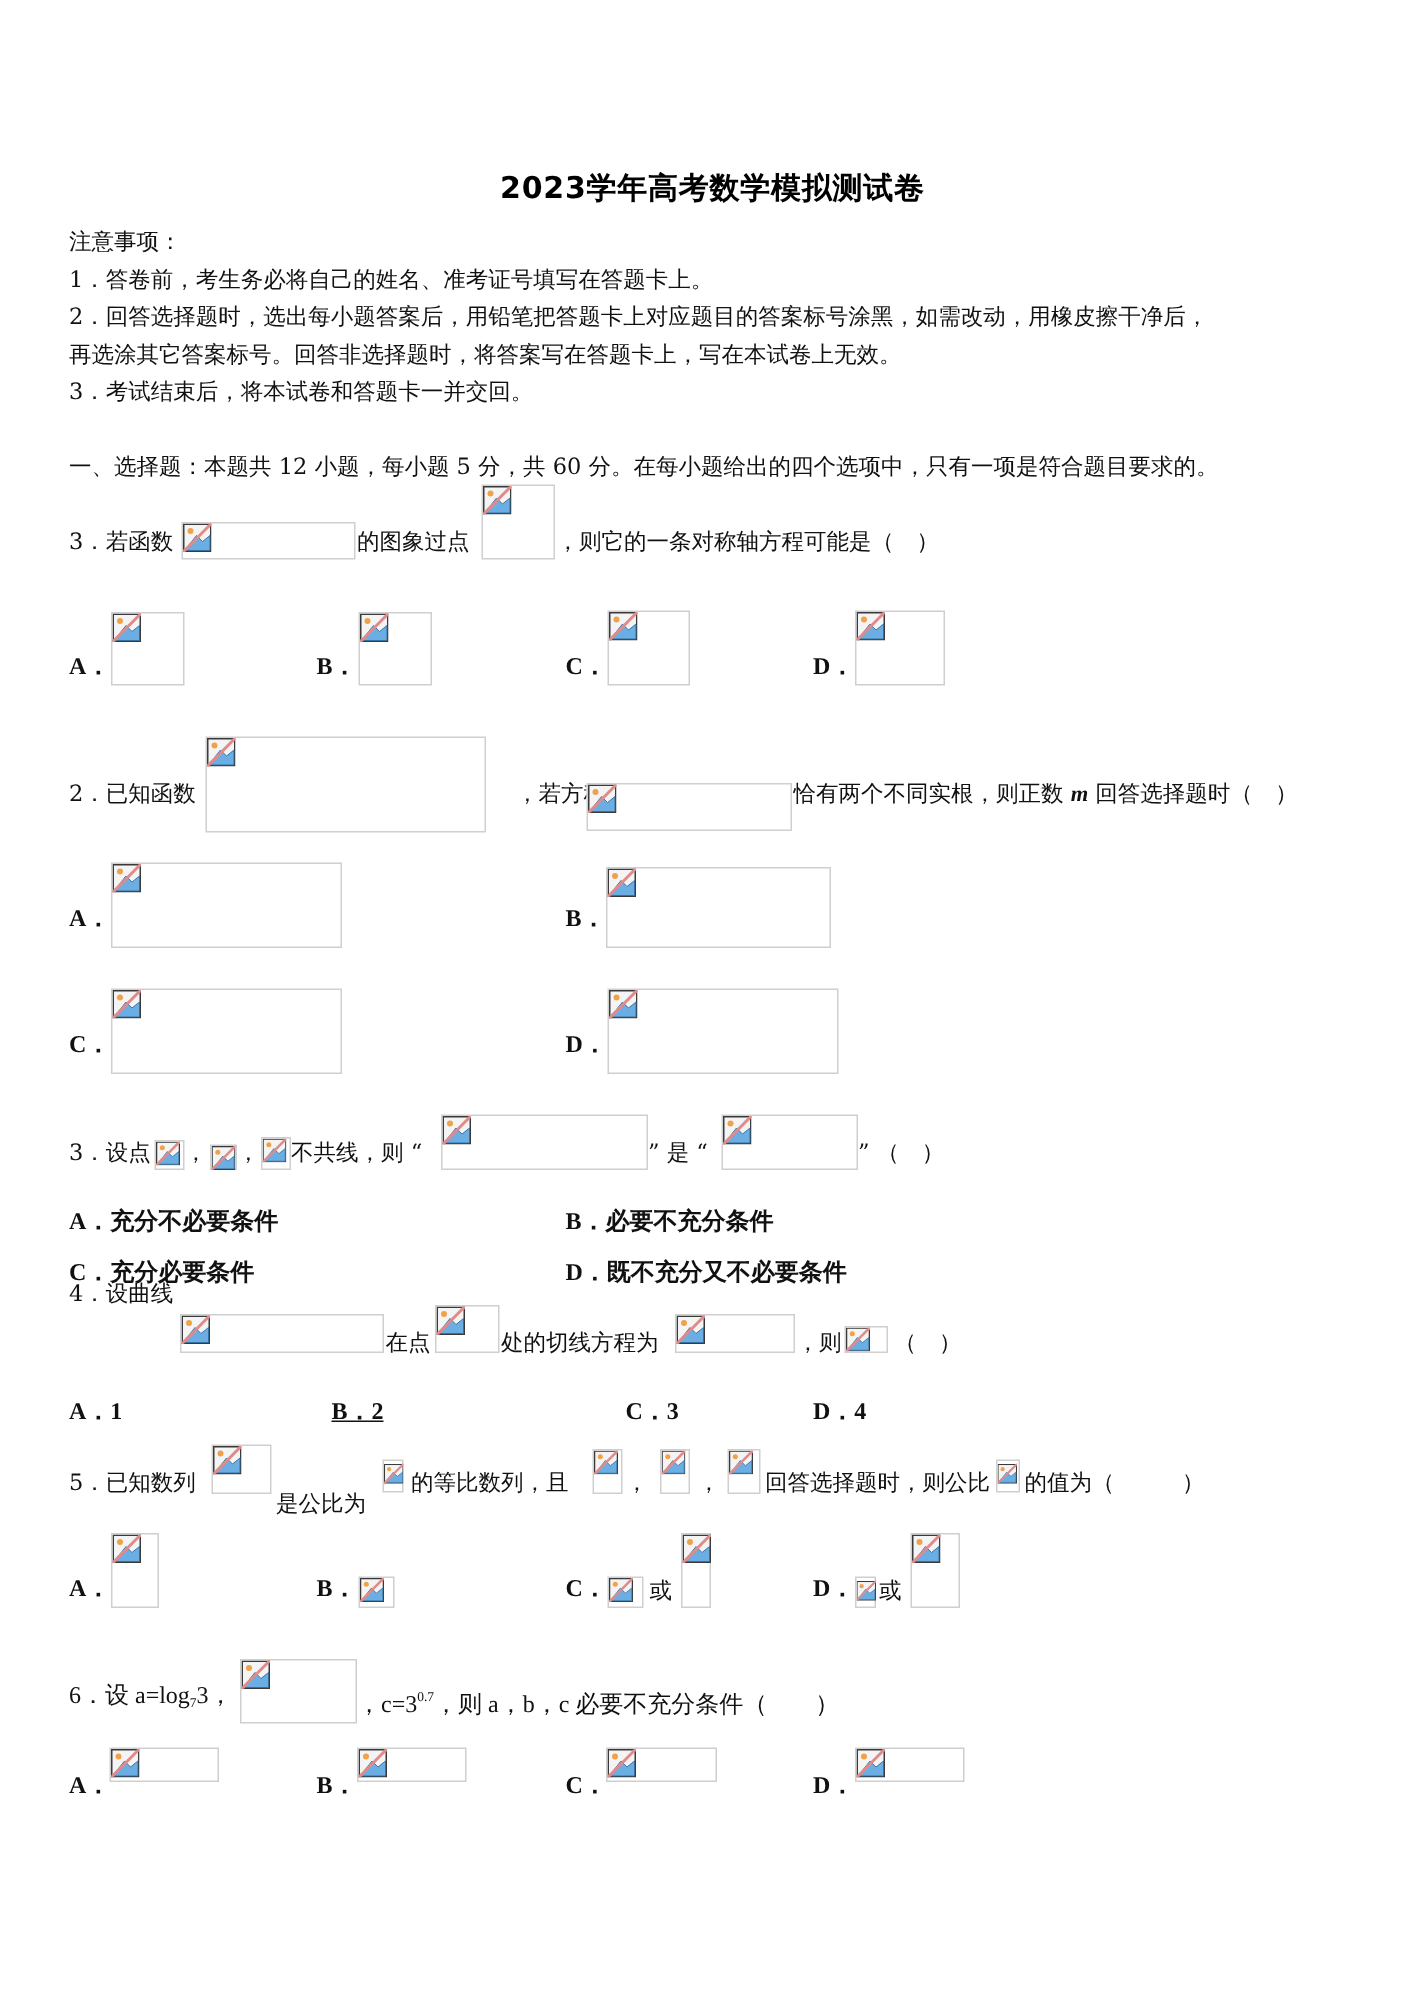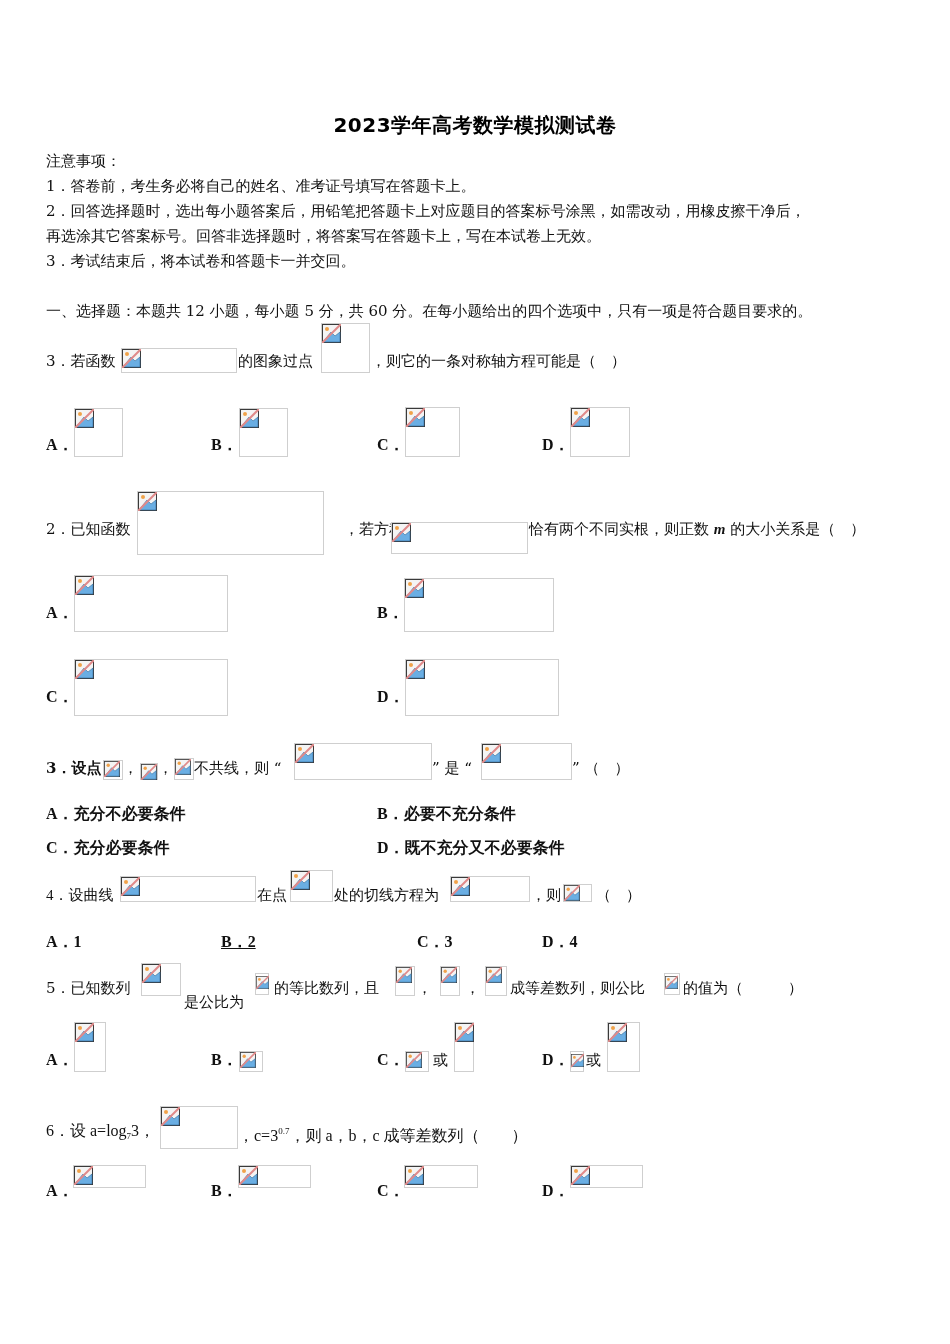--- a/index.html
+++ b/index.html
@@ -87,21 +87,21 @@
     <svg class="ic">
       <use href="#bimg"></use>
     </svg>
   </div>
 <div class="txt" style="left:325px;top:519px;margin-left:19px;">，若方程</div>
 <div class="ph" style="left:391px;top:522px;width:137px;height:32px;">
     <svg class="ic">
       <use href="#bimg"></use>
     </svg>
   </div>
-<div class="txt" style="left:529px;top:519px;"><span>恰有两个不同实根，则正数</span> <span class="m">m</span> <span>的大小关系是（　）</span></div>
+<div class="txt" style="left:529px;top:519px;"><span>恰有两个不同实根，则正数</span> <span class="m">m</span> <span>回答选择题时（　）</span></div>
 
 <div class="txt lbl" style="left:46px;top:603px;">A．</div>
 <div class="ph" style="left:74px;top:575px;width:154px;height:57px;">
     <svg class="ic">
       <use href="#bimg"></use>
     </svg>
   </div>
 <div class="txt lbl" style="left:377px;top:603px;">B．</div>
 <div class="ph" style="left:404px;top:578px;width:150px;height:54px;">
     <svg class="ic">
@@ -114,21 +114,21 @@
       <use href="#bimg"></use>
     </svg>
   </div>
 <div class="txt lbl" style="left:377px;top:687px;">D．</div>
 <div class="ph" style="left:405px;top:659px;width:154px;height:57px;">
     <svg class="ic">
       <use href="#bimg"></use>
     </svg>
   </div>
 
-<div class="txt" style="left:46px;top:758px;font-weight:bold;">3．设点</div>
+<div class="txt" style="left:46px;top:758px;">3．设点</div>
 <div class="ph small" style="left:103px;top:760px;width:20px;height:20px;">
     <svg class="ic">
       <use href="#bimg"></use>
     </svg>
   </div>
 <div class="txt" style="left:123px;top:758px;">，</div>
 <div class="ph small" style="left:140px;top:763px;width:18px;height:17px;">
     <svg class="ic">
       <use href="#bimg"></use>
     </svg>
@@ -151,21 +151,21 @@
       <use href="#bimg"></use>
     </svg>
   </div>
 <div class="txt" style="left:572px;top:758px;">” （　）</div>
 
 <div class="txt" style="left:46px;top:804px;"><span class="lbl">A．充分不必要条件</span></div>
 <div class="txt" style="left:377px;top:804px;"><span class="lbl">B．必要不充分条件</span></div>
 <div class="txt" style="left:46px;top:838px;"><span class="lbl">C．充分必要条件</span></div>
 <div class="txt" style="left:377px;top:838px;"><span class="lbl">D．既不充分又不必要条件</span></div>
 
-<div class="txt" style="left:46px;top:885px;font-family:Liberation Serif, serif;">4．设曲线</div>
+<div class="txt" style="left:46px;top:852px;">4．设曲线</div>
 <div class="ph" style="left:120px;top:876px;width:136px;height:26px;">
     <svg class="ic">
       <use href="#bimg"></use>
     </svg>
   </div>
 <div class="txt" style="left:257px;top:885px;">在点</div>
 <div class="ph" style="left:290px;top:870px;width:43px;height:32px;">
     <svg class="ic">
       <use href="#bimg"></use>
     </svg>
@@ -212,21 +212,21 @@
     <svg class="ic">
       <use href="#bimg"></use>
     </svg>
   </div>
 <div class="txt" style="left:465px;top:978px;">，</div>
 <div class="ph small" style="left:485px;top:966px;width:22px;height:30px;">
     <svg class="ic">
       <use href="#bimg"></use>
     </svg>
   </div>
-<div class="txt" style="left:510px;top:978px;">成等差数列，则公比</div>
+<div class="txt" style="left:510px;top:978px;">回答选择题时，则公比</div>
 <div class="ph tiny" style="left:664px;top:973px;width:16px;height:22px;">
     <svg class="ic">
       <use href="#bimg"></use>
     </svg>
   </div>
 <div class="txt" style="left:683px;top:978px;">的值为（　　　）</div>
 
 <div class="txt lbl" style="left:46px;top:1050px;">A．</div>
 <div class="ph" style="left:74px;top:1022px;width:32px;height:50px;">
     <svg class="ic">
@@ -263,21 +263,21 @@
       <use href="#bimg"></use>
     </svg>
   </div>
 
 <div class="txt ser" style="left:46px;top:1121px;font-size:16px;"><span>6．设 a=log</span><span class="sub">7</span><span>3，</span></div>
 <div class="ph" style="left:160px;top:1106px;width:78px;height:43px;">
     <svg class="ic">
       <use href="#bimg"></use>
     </svg>
   </div>
-<div class="txt ser" style="left:238px;top:1121px;font-size:16px;"><span>，c=3</span><span class="sup">0.7</span><span>，则 a，b，c 成等差数列（　　）</span></div>
+<div class="txt ser" style="left:238px;top:1121px;font-size:16px;"><span>，c=3</span><span class="sup">0.7</span><span>，则 a，b，c 必要不充分条件（　　）</span></div>
 
 <div class="txt lbl" style="left:46px;top:1181px;">A．</div>
 <div class="ph" style="left:73px;top:1165px;width:73px;height:23px;">
     <svg class="ic">
       <use href="#bimg"></use>
     </svg>
   </div>
 <div class="txt lbl" style="left:211px;top:1181px;">B．</div>
 <div class="ph" style="left:238px;top:1165px;width:73px;height:23px;">
     <svg class="ic">

